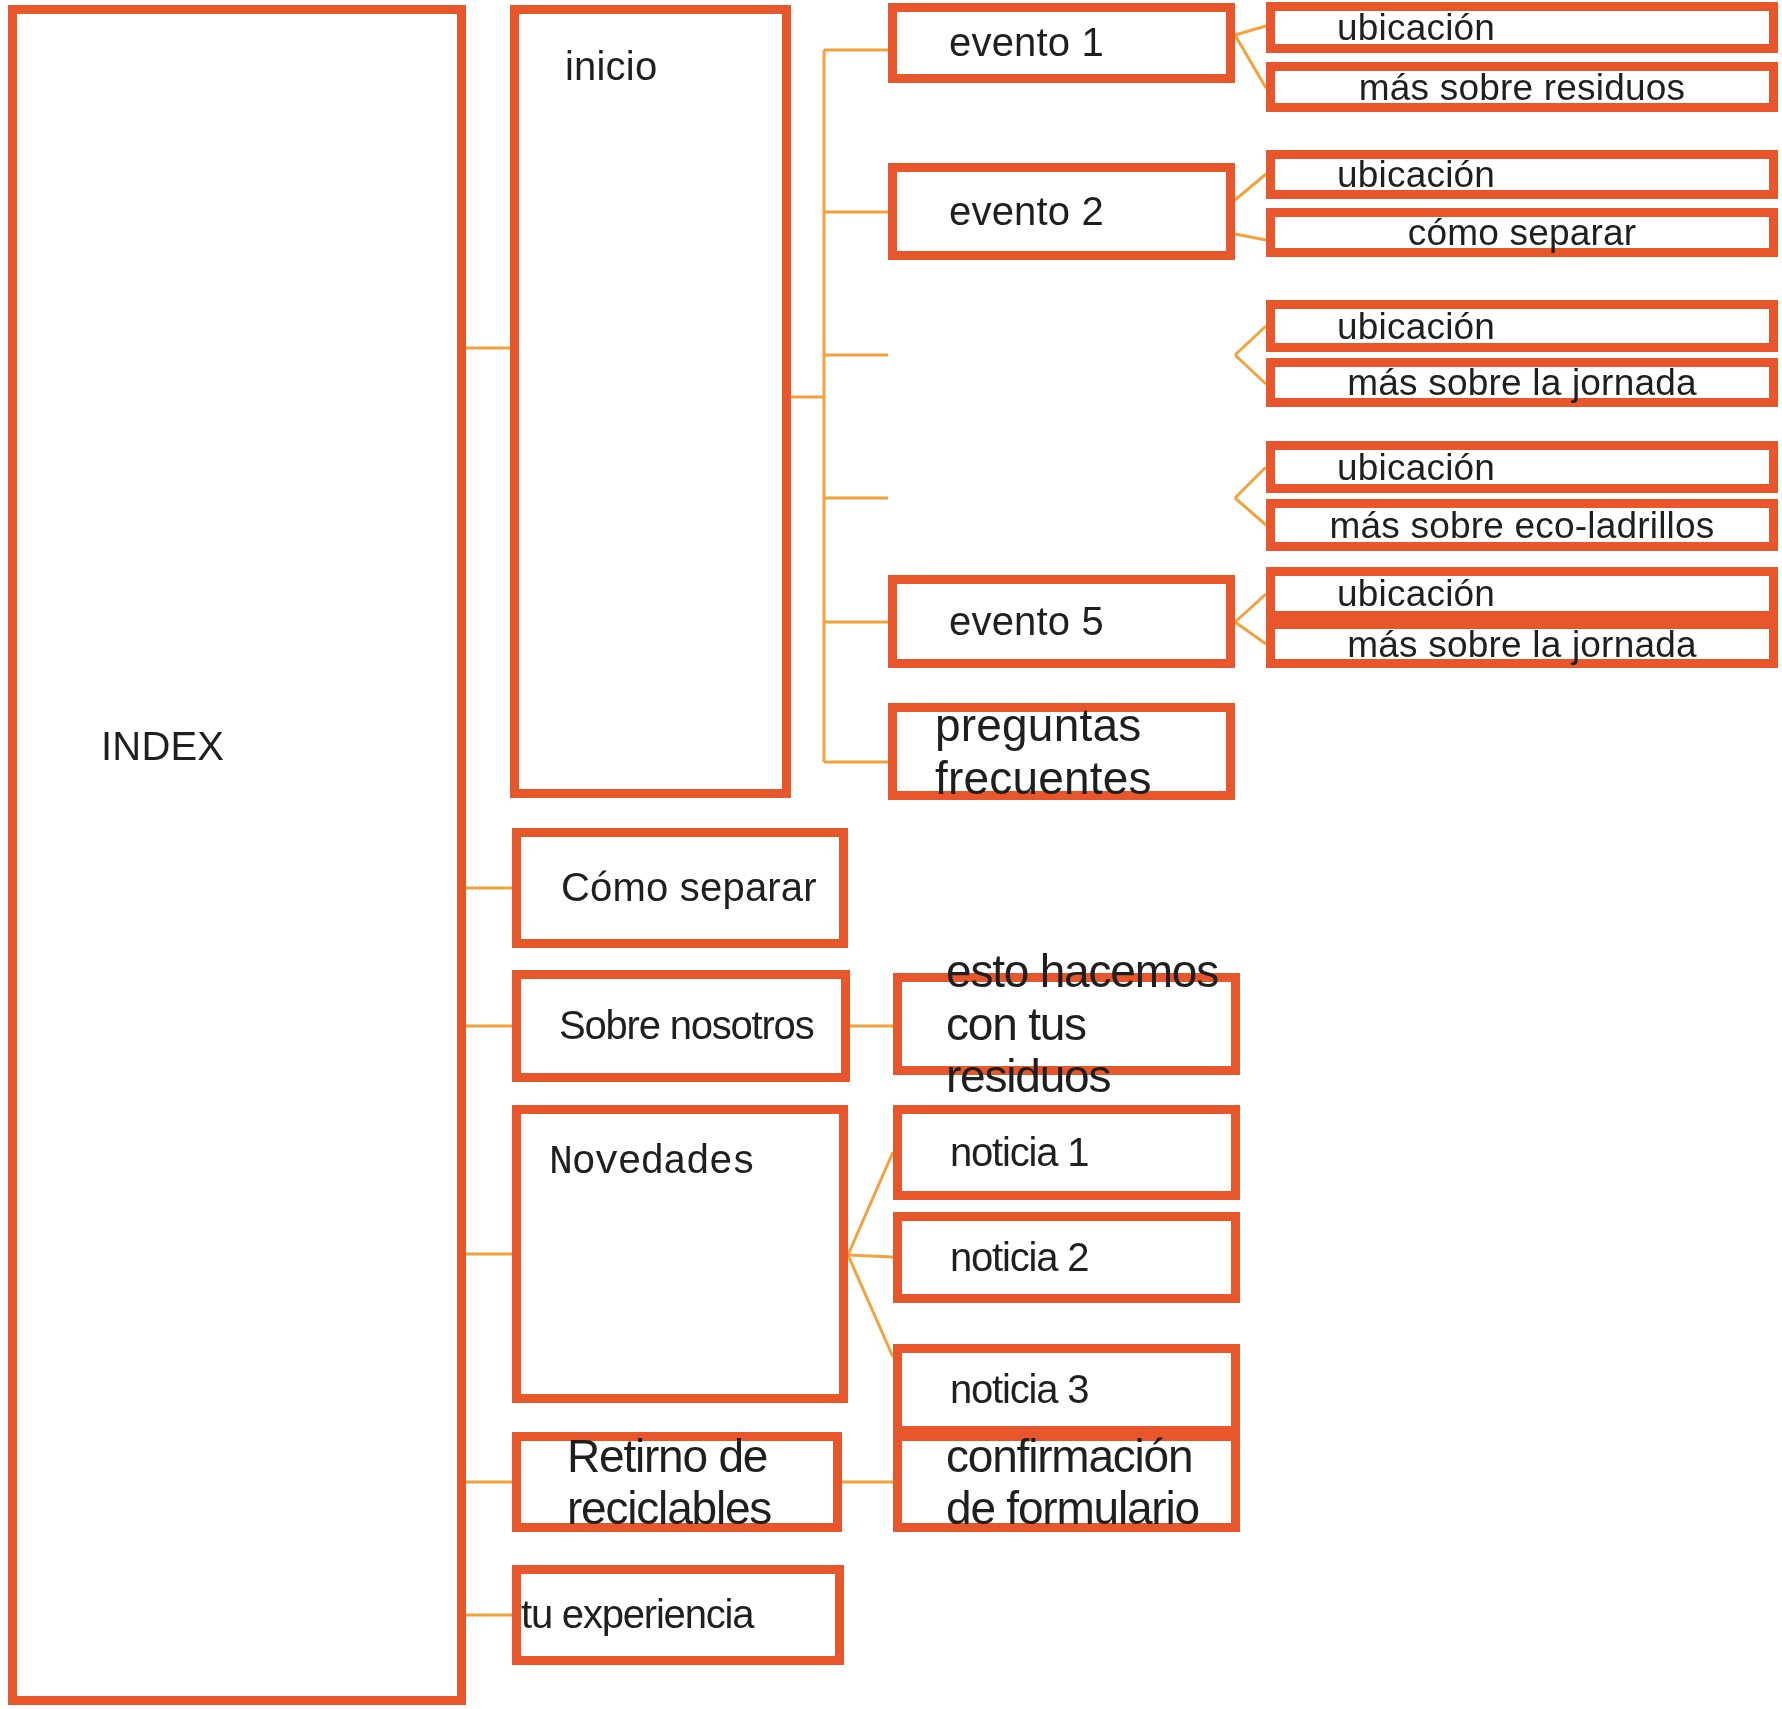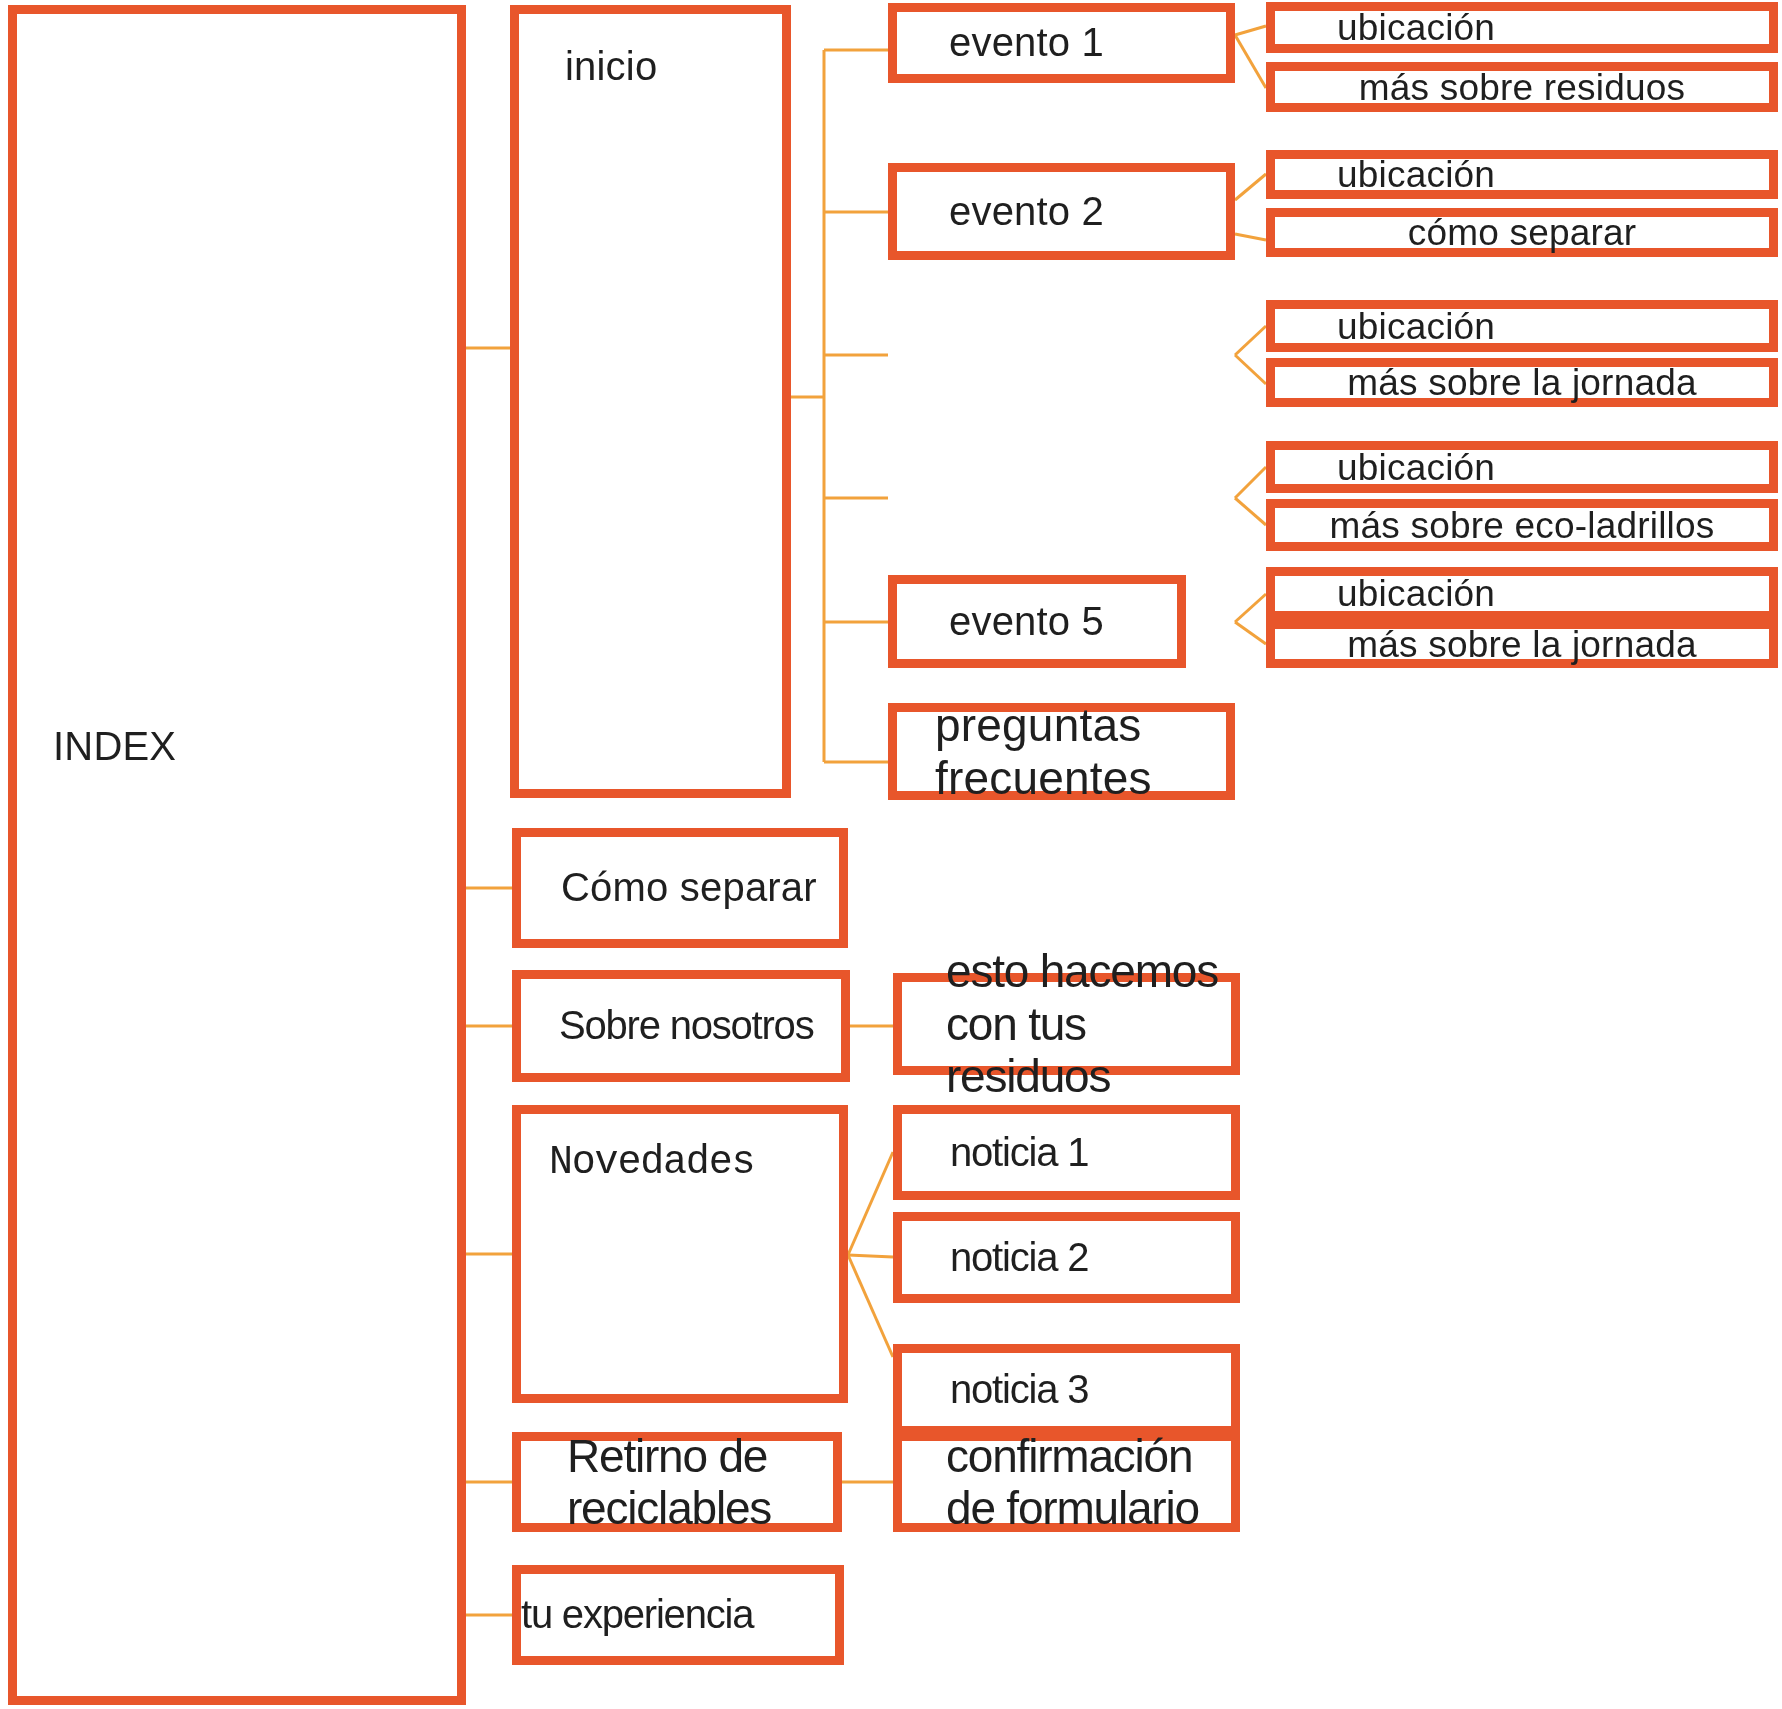--- a/index.html
+++ b/index.html
@@ -41,21 +41,21 @@
     white-space: pre-line;
     font-size: 40px;
     line-height: 1.14;
     letter-spacing: 0.2px;
   }
   .top-align { align-items: flex-start; }
   .centered { justify-content: center; }
   .alt .label { letter-spacing: -1.2px; }
   .small .label { font-size: 46px; }
   .leaf .label { font-size: 37px; line-height: 1.0; }
-  .index-label { font-size: 42px; letter-spacing: 1px; }
+  .index-label { font-size: 42px; letter-spacing: 1px; margin-left: 48px; }
 </style>
 </head>
 <body>
 
 <div class="canvas">
 
   <svg class="connectors" width="1782" height="1709" viewBox="0 0 1782 1709">
 
     <line x1="466" y1="348" x2="510" y2="348"></line>
     <line x1="466" y1="888" x2="512" y2="888"></line>
@@ -119,21 +119,21 @@
   <div class="box alt" style="left:512px; top:1565px; width:332px; height:100px; ">
     <span class="label">tu experiencia</span>
   </div>
 
   <div class="box" style="left:888px; top:3px; width:347px; height:80px; padding-left:52px;">
     <span class="label">evento 1</span>
   </div>
   <div class="box" style="left:888px; top:163px; width:347px; height:97px; padding-left:52px;">
     <span class="label">evento 2</span>
   </div>
-  <div class="box" style="left:888px; top:575px; width:298px; height:93px; padding-left:52px;">
+  <div class="box" style="left:888px; top:575px; width:347px; height:93px; padding-left:52px;">
     <span class="label">evento 5</span>
   </div>
   <div class="box small" style="left:888px; top:703px; width:347px; height:97px; padding-left:38px;">
     <span class="label">preguntas
 frecuentes</span>
   </div>
 
   <div class="box alt small" style="left:893px; top:973px; width:347px; height:102px; padding-left:44px;">
     <span class="label">esto hacemos
 con tus residuos</span>

